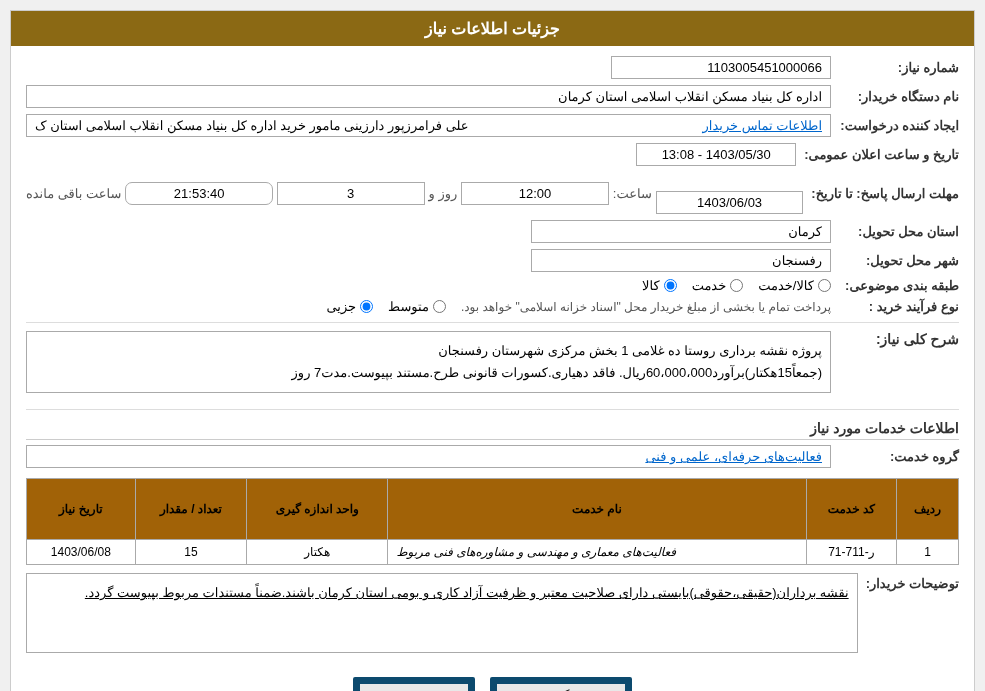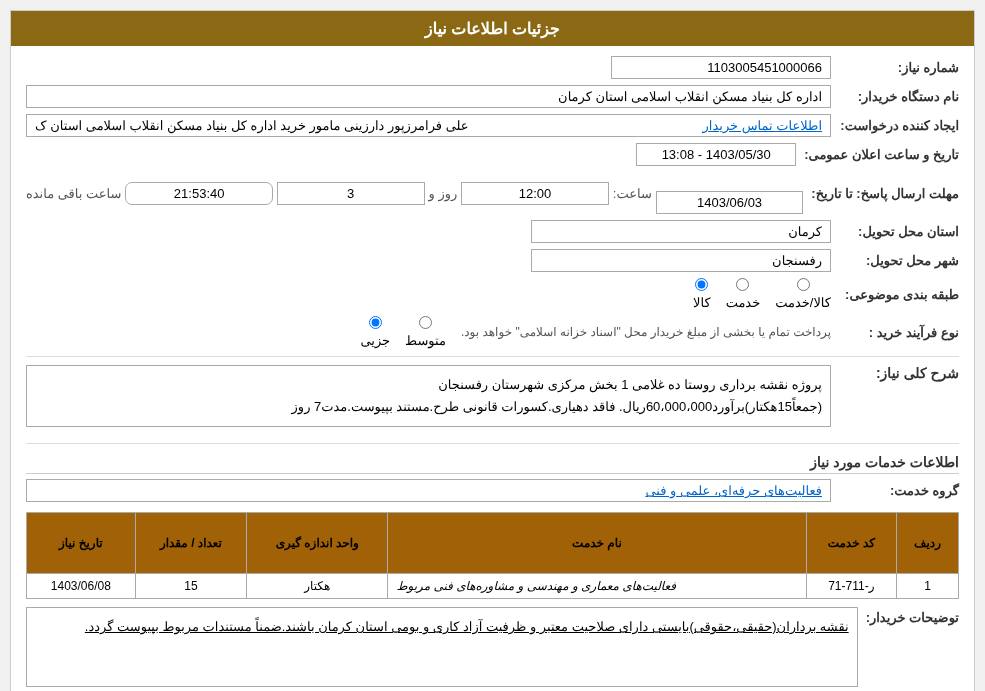--- a/index.html
+++ b/index.html
@@ -73,21 +73,20 @@
     .radio-group {
       display: flex;
       align-items: center;
       gap: 15px;
       flex: 1;
     }
     .radio-item {
       display: flex;
       align-items: center;
       gap: 4px;
-      flex-direction: column;
     }
     .radio-item input {
       margin: 0;
     }
     .section-title {
       font-weight: bold;
       color: #333;
       margin: 10px 0 5px 0;
       font-size: 14px;
       border-bottom: 1px solid #ccc;

